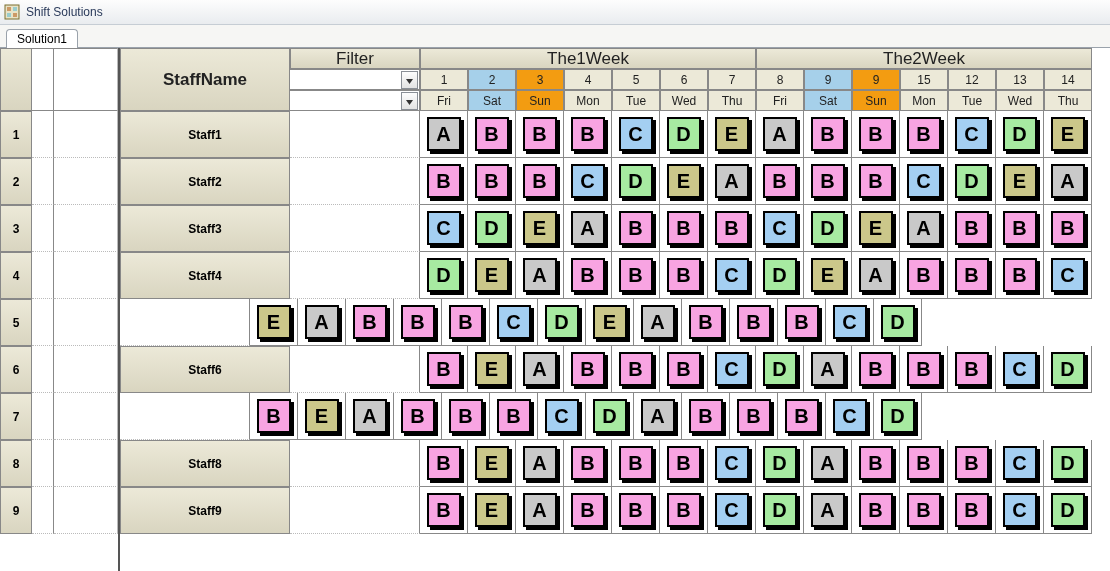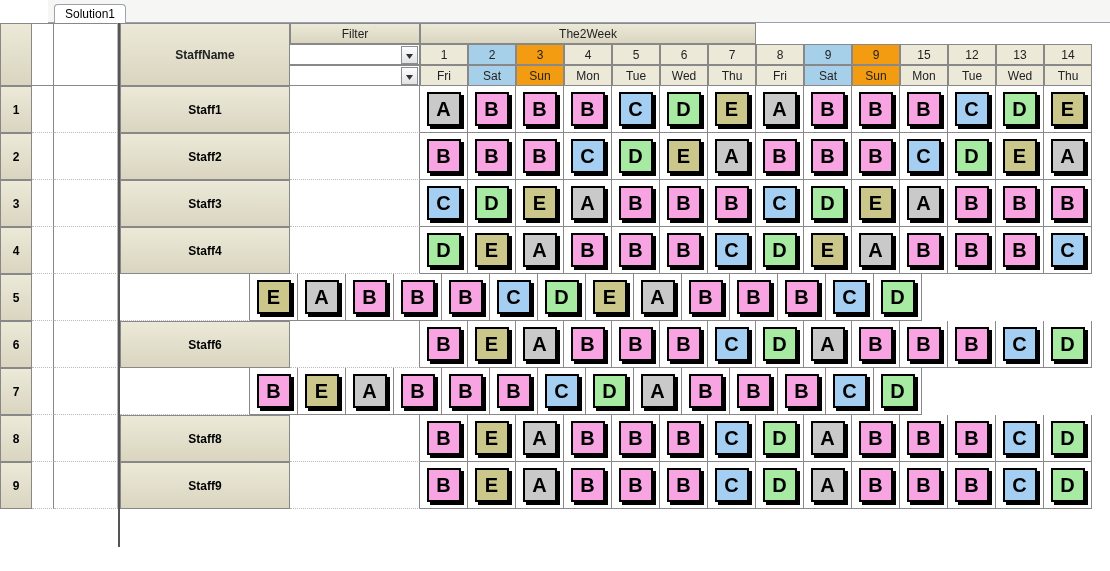--- a/index.html
+++ b/index.html
@@ -1,24 +1,24 @@
 <!DOCTYPE html>
 <html><head>
 <meta charset="utf-8">
 <style>
   html,body { margin:0; padding:0; font-family:"Segoe UI",Tahoma,sans-serif; font-size:12px; color:#000; background:#fff; }
   .window { width:1110px; height:571px; box-sizing:border-box; background:#fff; }
   .title-bar { height:24px; background:linear-gradient(#fdfdfd,#e9ecef); border-bottom:1px solid #c6cdd4; display:flex; align-items:center; padding-left:4px; gap:6px; color:#2a3a5a; }
   .title-icon { width:16px; height:16px; display:flex; align-items:center; justify-content:center; }
-  .tabstrip { height:22px; display:flex; align-items:flex-end; padding-left:6px; border-bottom:1px solid #9aa2ab; background:#f6f6f4;margin-left:48px; }
+  .tabstrip { height:22px; display:flex; align-items:flex-end; padding-left:6px; border-bottom:1px solid #9aa2ab; background:#f6f6f4; }
   .tab { background:#fff; border:1px solid #9aa2ab; border-bottom:none; border-top-left-radius:4px; border-top-right-radius:4px; padding:2px 10px 2px 10px; font-size:12px; position:relative; top:1px; }
   .content { display:flex; height:524px; }
   .left-pane { flex:0 0 118px; border-right:2px solid #555; display:flex; flex-direction:column; }
   .right-pane { flex:1; overflow:hidden; display:flex; flex-direction:column; }
-  .hdr { background:linear-gradient(#ece9d8,#d9d5c0); border:1px solid #888; box-sizing:border-box; display:flex; align-items:center; justify-content:center; font-size:12px; color:#222; }
+  .hdr { background:linear-gradient(#ece9d8,#d9d5c0); border:1px solid #888; box-sizing:border-box; display:flex; align-items:center; justify-content:center; font-size:17px; color:#222; }
   .row { display:flex; }
   .left-body .row { height:47px; }
   .body-rows .row { height:47px; }
   .rownum { width:32px; background:linear-gradient(#ece9d8,#d9d5c0); border:1px solid #888; box-sizing:border-box; display:flex; align-items:center; justify-content:center; font-weight:bold; }
   .rownum-gap { width:22px; border-bottom:1px dotted #bbb; border-right:1px solid #888; box-sizing:border-box;}
   .rownum-gap2 { width:64px; border-bottom:1px dotted #bbb; border-right:1px solid #bbb; box-sizing:border-box;}
   .staffname-cell { width:170px; background:linear-gradient(#ece9d8,#d9d5c0); border:1px solid #888; box-sizing:border-box; display:flex; align-items:center; justify-content:center; font-weight:bold; }
   .filter-hdr { width:130px; }
   .filter-cell { width:130px; height:21px; border-right:1px solid #888; border-top:1px solid #888; border-bottom:1px solid #888; box-sizing:border-box; position:relative; }
   .dd { position:absolute; right:1px; top:1px; width:17px; height:18px; background:linear-gradient(#fdfdfd,#e3e3e3); border:1px solid #8a8f96; box-sizing:border-box; display:flex; align-items:center; justify-content:center; }
@@ -33,20 +33,32 @@
   .left-header-blank { width:32px; height:63px; border:1px solid #888; box-sizing:border-box; background:linear-gradient(#ece9d8,#d9d5c0);}
   .left-header-blank2 { width:22px; height:63px; border-top:1px solid #888; border-bottom:1px solid #888; border-right:1px solid #888; box-sizing:border-box;}
   .left-header-blank3 { width:64px; height:63px; border-top:1px solid #888; border-bottom:1px solid #888; border-right:1px solid #bbb; box-sizing:border-box;}
   .header-grid { display:flex; flex-direction:column; }
 </style>
 </head>
 <body>
 
 <div class="window">
 
+  <div class="title-bar">
+    <span class="title-icon">
+      <svg viewBox="0 0 16 16">
+          <rect x="1" y="1" width="14" height="14" fill="#e8e3c7" stroke="#7a6f2e"></rect>
+          <rect x="3" y="3" width="4" height="4" fill="#c96"></rect>
+          <rect x="9" y="3" width="4" height="4" fill="#9cc"></rect>
+          <rect x="3" y="9" width="4" height="4" fill="#9cc"></rect>
+          <rect x="9" y="9" width="4" height="4" fill="#c96"></rect>
+        </svg>
+    </span>
+    <span>Shift Solutions</span>
+  </div>
 
   <div class="tabstrip">
     <div class="tab">
       <span>Solution1</span>
     </div>
   </div>
 
   <div class="content">
 
     <div class="left-pane">
@@ -130,20 +142,23 @@
               <div class="hdr" style="height:63px;width:170px">
                 <b><span>StaffName</span></b>
               </div>
             </div>
             <div style="display: flex; flex-direction: column; flex: 1 1 0%;">
               <div style="display: flex; height: 21px;">
                 <div class="hdr filter-hdr" style="height:21px">
                   <span>Filter</span>
                 </div>
                 <div class="hdr week-hdr" style="width:336px">
+                  <span>The1Week</span>
+                </div>
+                <div class="hdr week-hdr" style="width:336px">
                   <span>The2Week</span>
                 </div>
               </div>
               <div style="display: flex; height: 21px;">
                 <div class="filter-cell">
                   <div class="dd">
                     <span><svg viewBox="0 0 7 5">
                         <polygon points="0,0 7,0 3.5,5" fill="#333"></polygon>
                       </svg></span>
                   </div>

